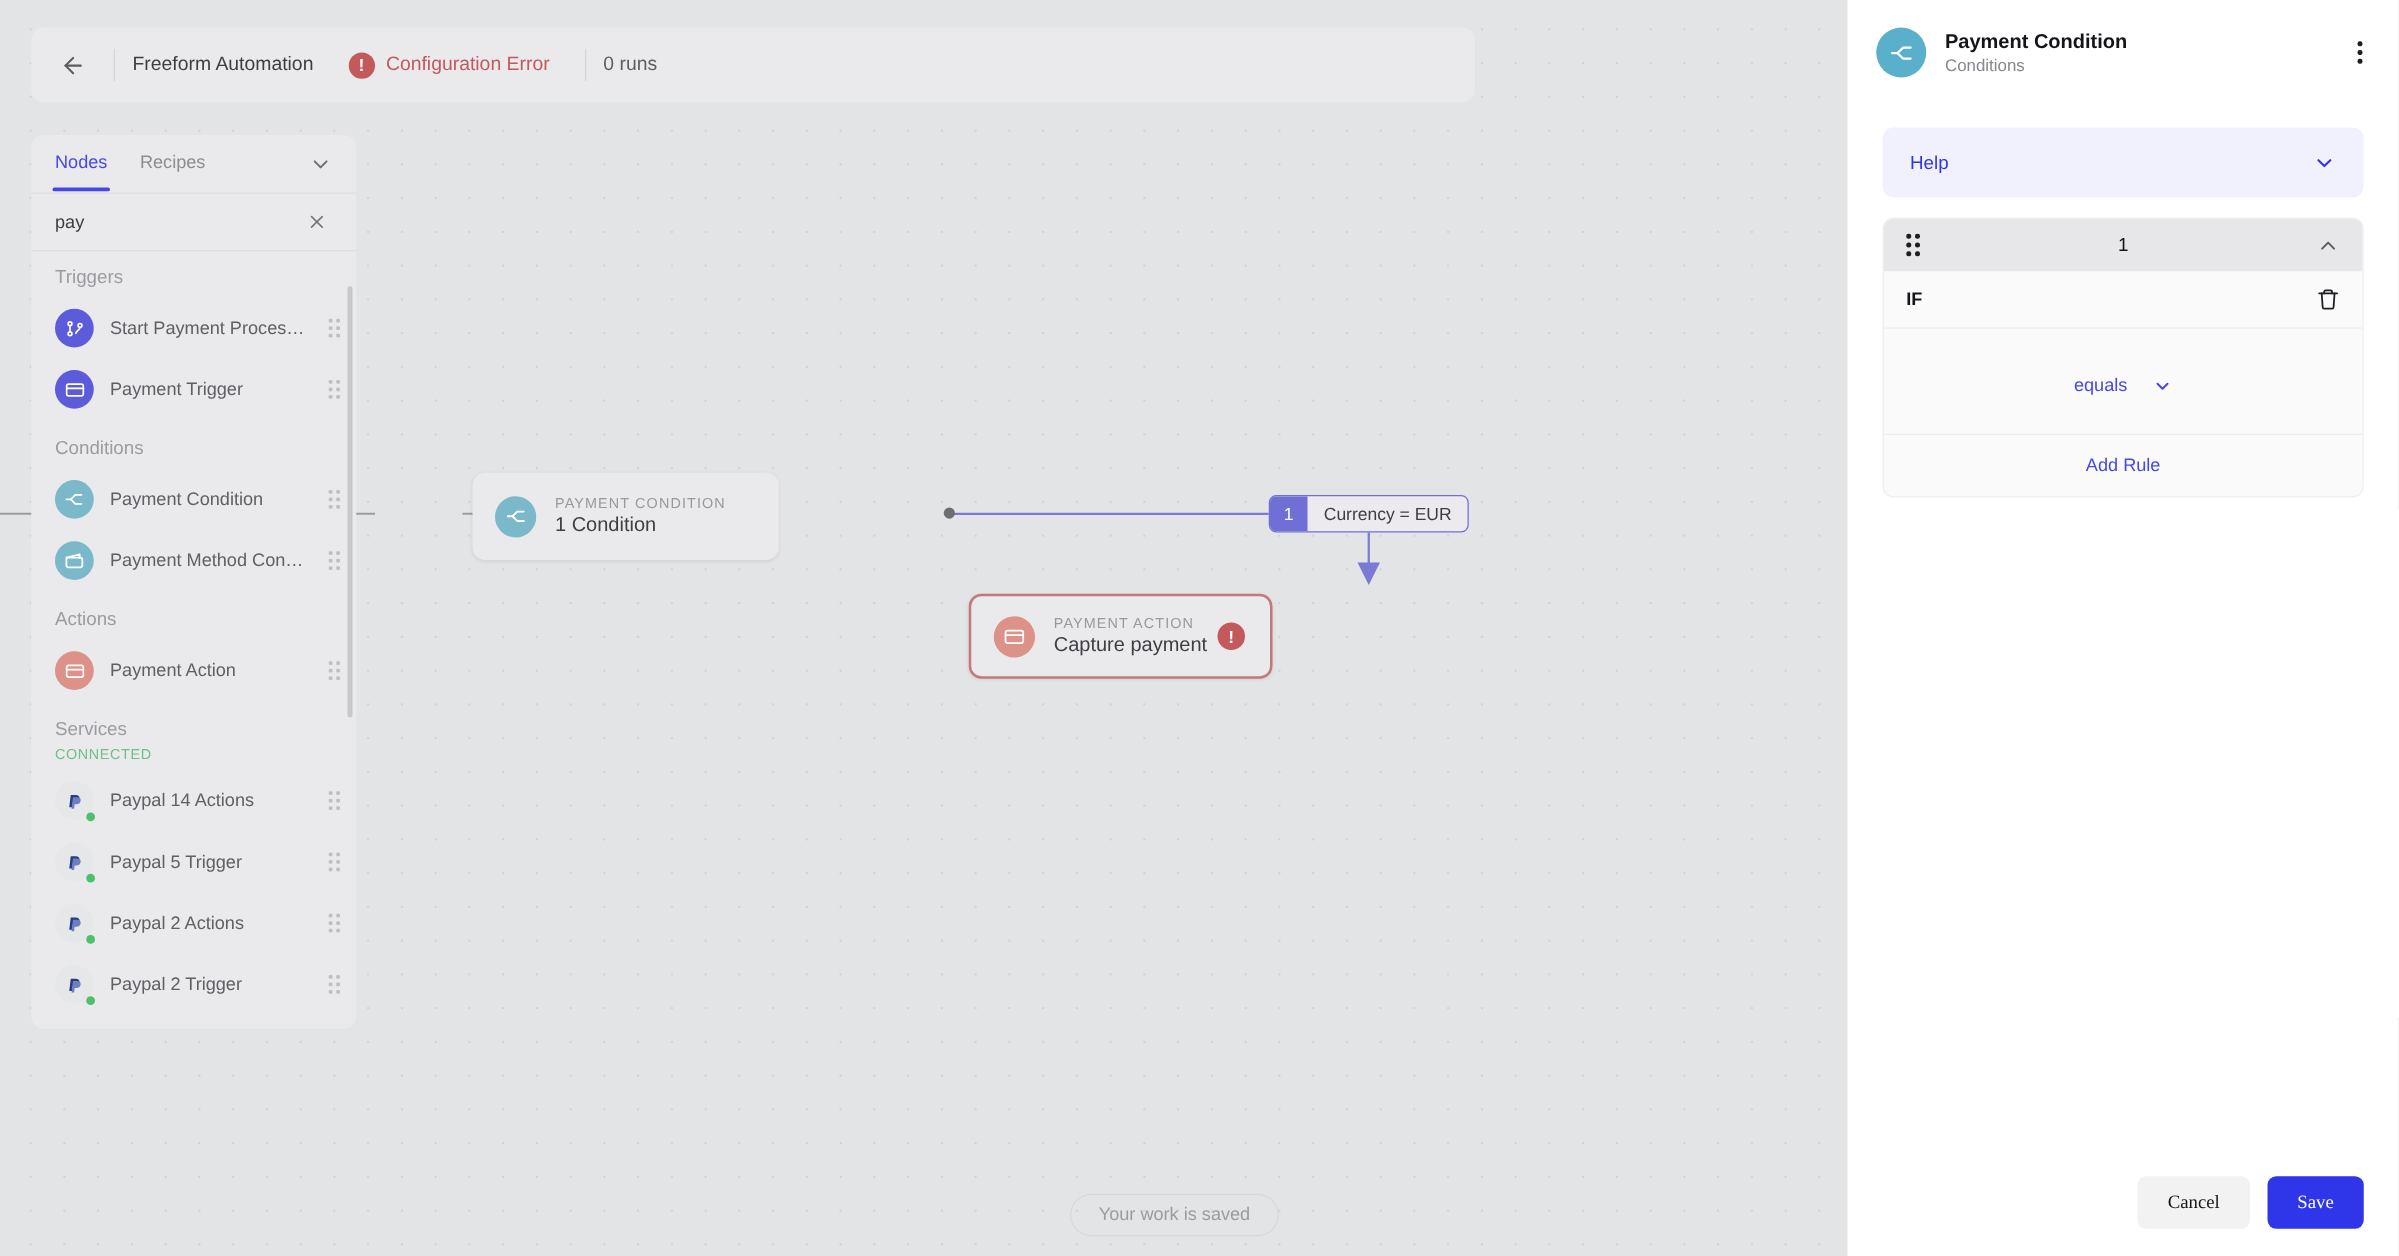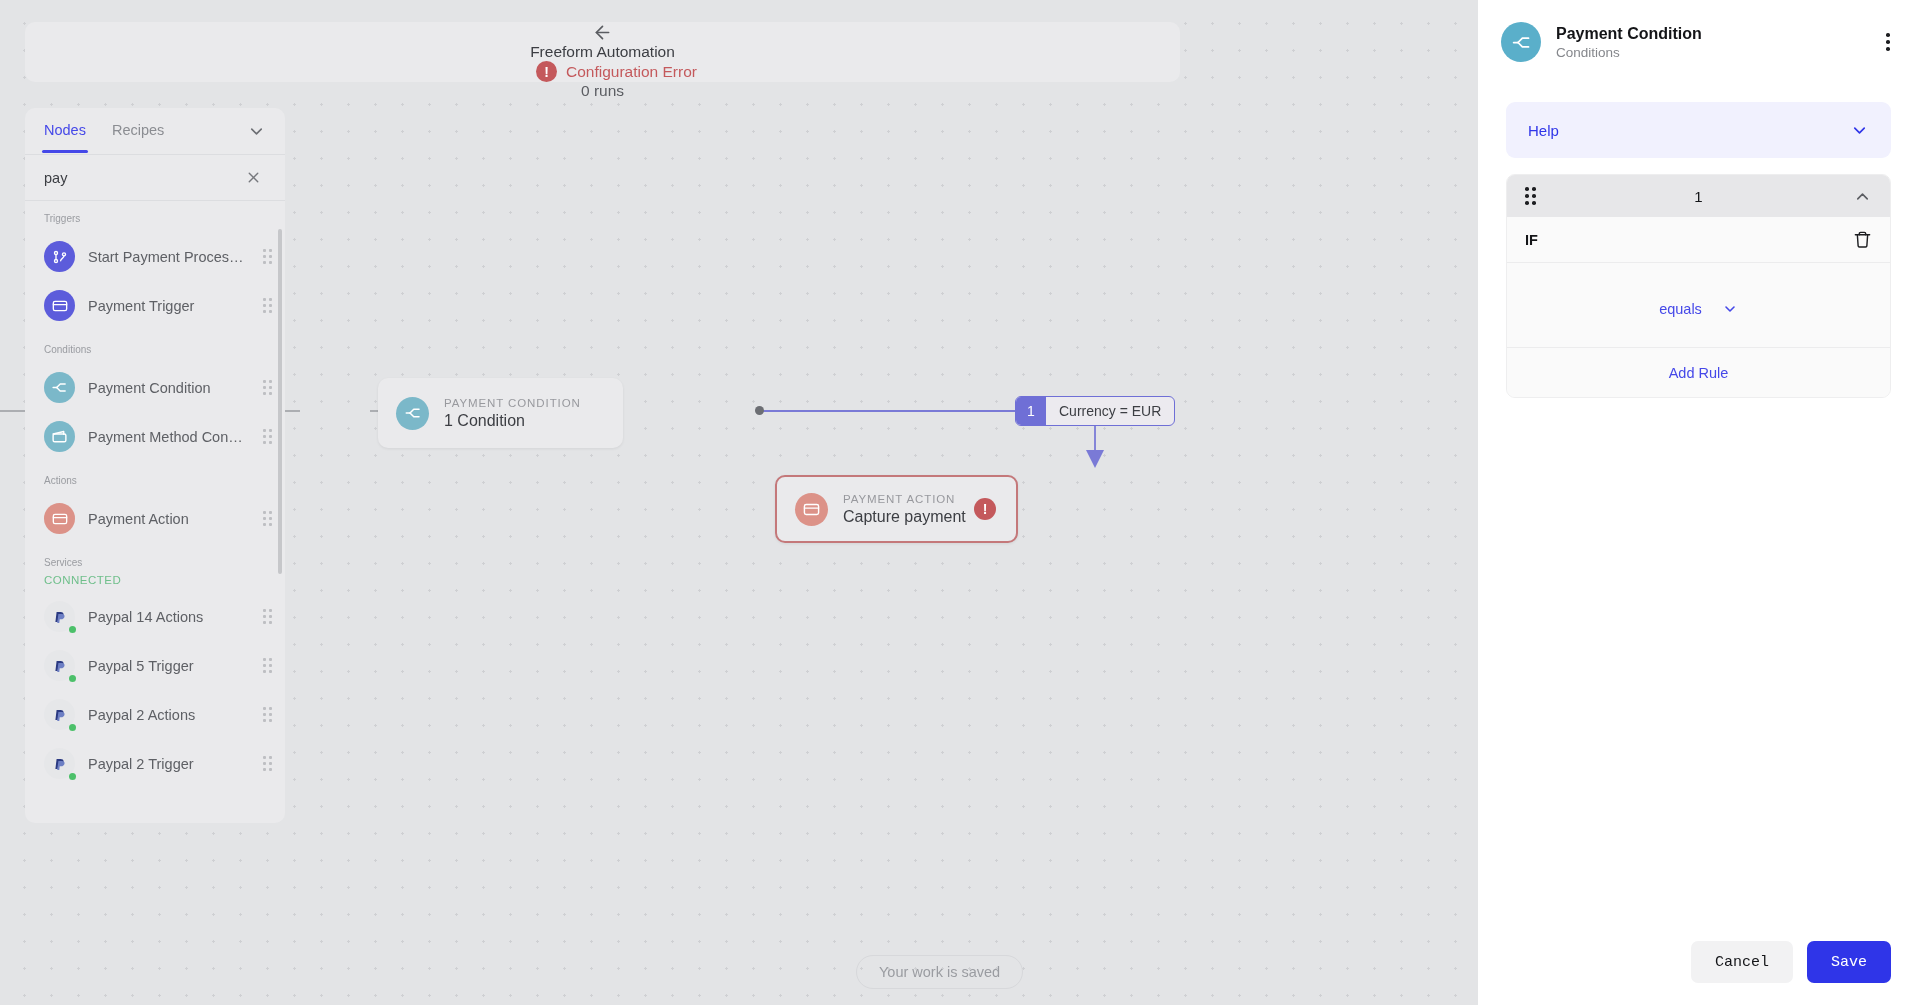--- a/index.html
+++ b/index.html
@@ -17,21 +17,21 @@
     background-color: #e3e4e6;
     background-image: radial-gradient(circle, #cfd0d3 1.1px, transparent 1.2px);
     background-size: 27px 27px;
     background-position: 11px 10px;
   }
 
   
   .topbar {
     position: absolute; left: 25px; top: 22px; width: 1155px; height: 60px;
     background: #eaeaec; border-radius: 10px;
-    display: flex; align-items: center; padding: 0 14px; flex-direction: column;
+    display: flex; align-items: center; padding: 0 14px;
   }
   .back-btn {
     width: 38px; height: 38px; border-radius: 8px;
     display: flex; align-items: center; justify-content: center;
     cursor: pointer; color: #5a5c61;
   }
   .vdiv { width: 1px; height: 26px; background: #d4d5d8; margin: 0 14px; }
   .topbar-title { font-size: 15.5px; color: #3c3e43; }
   .err-wrap { display: flex; align-items: center; gap: 9px; margin-left: 28px; }
   .err-icon {
@@ -69,21 +69,21 @@
     font-size: 14.5px; color: #3c3e43; font-family: "Liberation Sans", sans-serif;
   }
   .search-clear { cursor: pointer; color: #76787d; display: flex; padding: 4px; }
 
   .pal-list { flex: 1; overflow: hidden; position: relative; padding-top: 10px; }
   .pal-scroll-thumb {
     position: absolute; right: 3px; top: 28px; width: 4px; height: 345px;
     background: #c6c7ca; border-radius: 3px; cursor: pointer;
   }
   .group-label {
-    font-size: 10px; color: #9a9ca1; padding: 0 0 0 19px;
+    font-size: 15px; color: #9a9ca1; padding: 0 0 0 19px;
     margin-top: 14px; margin-bottom: 8px;
   }
   .group-label.first { margin-top: 2px; }
   .connected-label {
     font-size: 11.5px; color: #6fbf8b; letter-spacing: 0.5px;
     padding-left: 19px; margin-top: -2px; margin-bottom: 6px;
   }
   .pal-item {
     display: flex; align-items: center; height: 49px;
     padding: 0 13px 0 19px; cursor: pointer; gap: 13px;
@@ -220,21 +220,21 @@
     border-top: 1px solid #ececed; height: 50px; background: #fafafa;
     display: flex; align-items: center; justify-content: center;
     font-size: 14.5px; color: #4548e8; cursor: pointer;
   }
 
   .panel-footer {
     height: 86px; display: flex; align-items: center; justify-content: flex-end;
     gap: 14px; padding: 0 28px;
   }
   .btn { height: 42px; border-radius: 7px; font-size: 15px; cursor: pointer; border: 0;
-         font-family: Liberation Mono, monospace; padding: 0 24px; text-align: right; }
+         font-family: Liberation Serif, serif; padding: 0 24px; text-align: right; }
   .btn-cancel { background: #f2f2f3; color: #141518; }
   .btn-save { background: #2f35e8; color: #fff; }
 </style>
 </head>
 <body>
 
 <div id="root">
 
   <div class="canvas">
 

